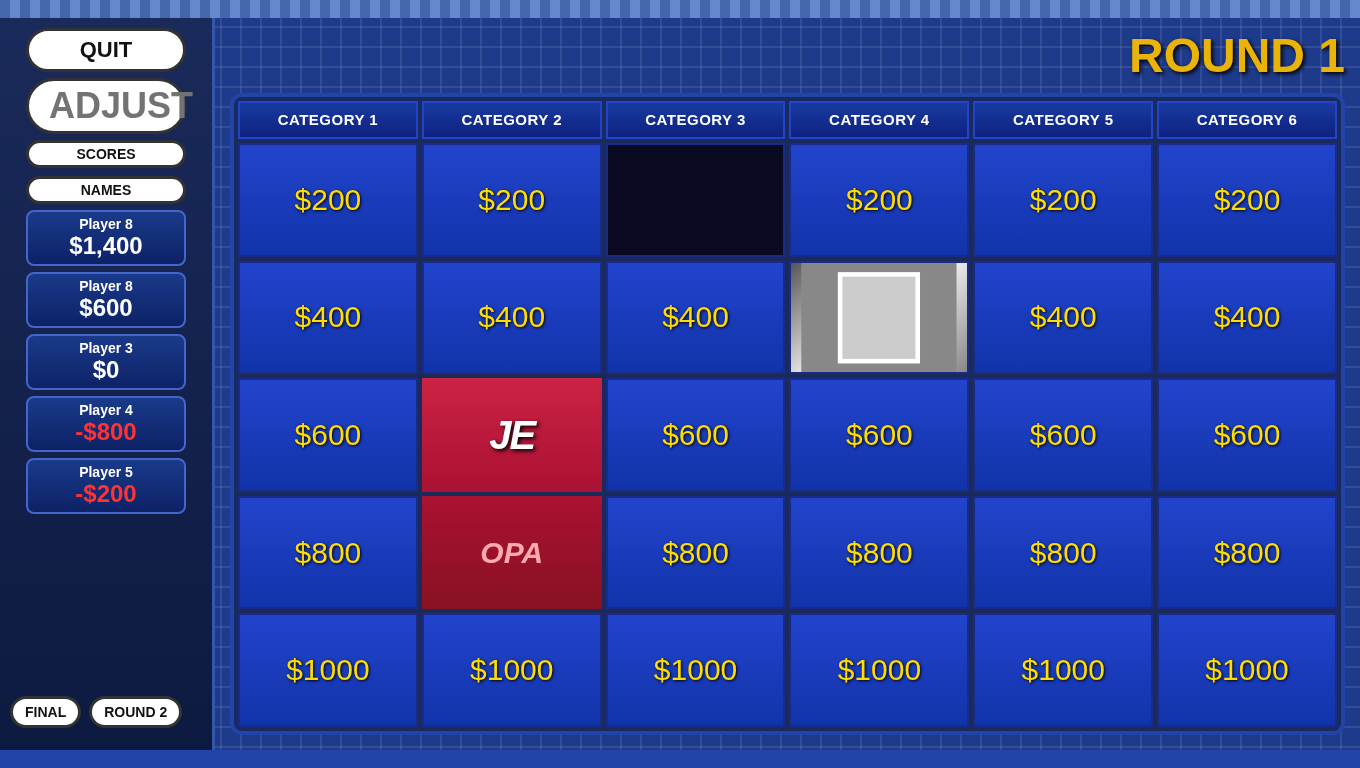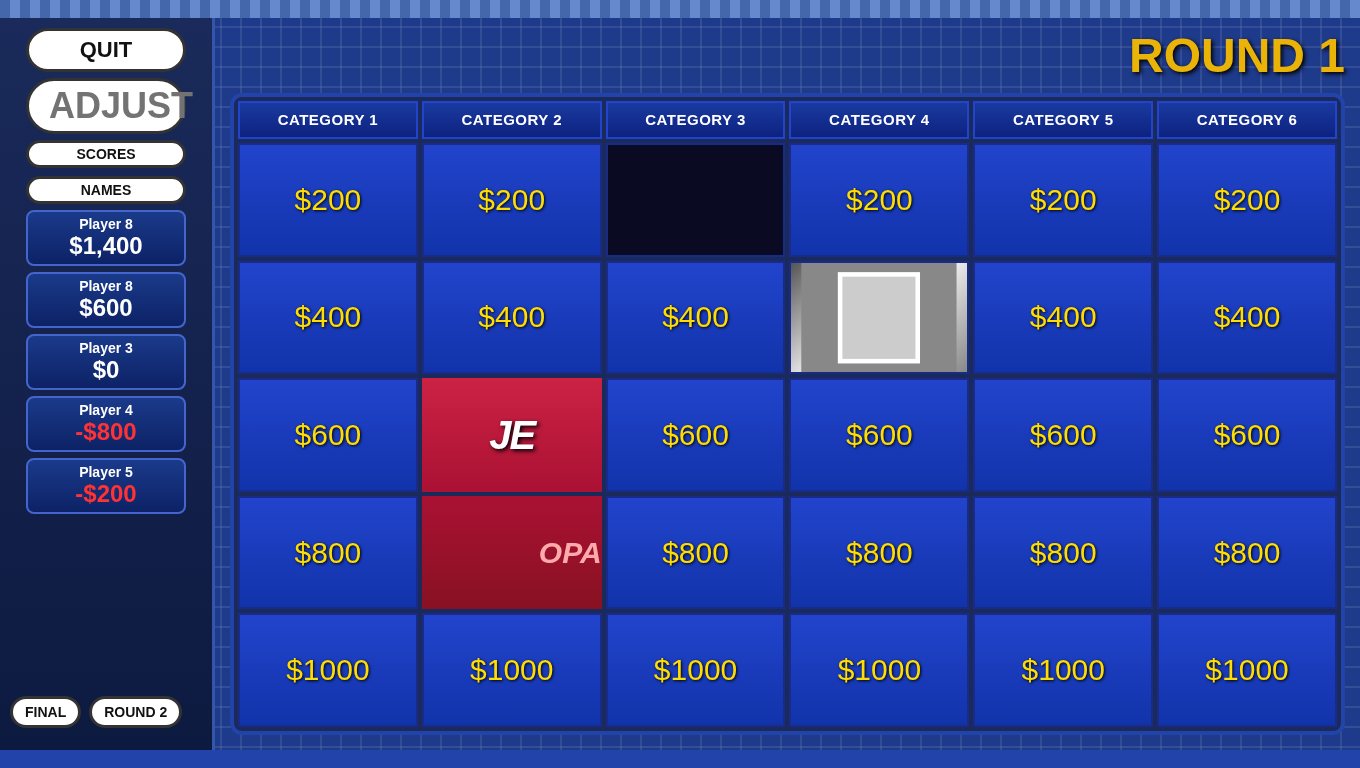--- a/index.html
+++ b/index.html
@@ -247,21 +247,21 @@
       align-items: center;
       justify-content: center;
       overflow: hidden;
       position: relative;
     }
 
     .logo-cell-bottom {
       background: linear-gradient(180deg, #aa1133 0%, #881122 100%);
       display: flex;
       align-items: center;
-      justify-content: flex-end;
+      justify-content: center;
       overflow: hidden;
     }
 
     .logo-text {
       color: white;
       font-size: 40px;
       font-weight: 900;
       font-style: italic;
       text-shadow: 2px 2px 4px #000;
       letter-spacing: -2px;

